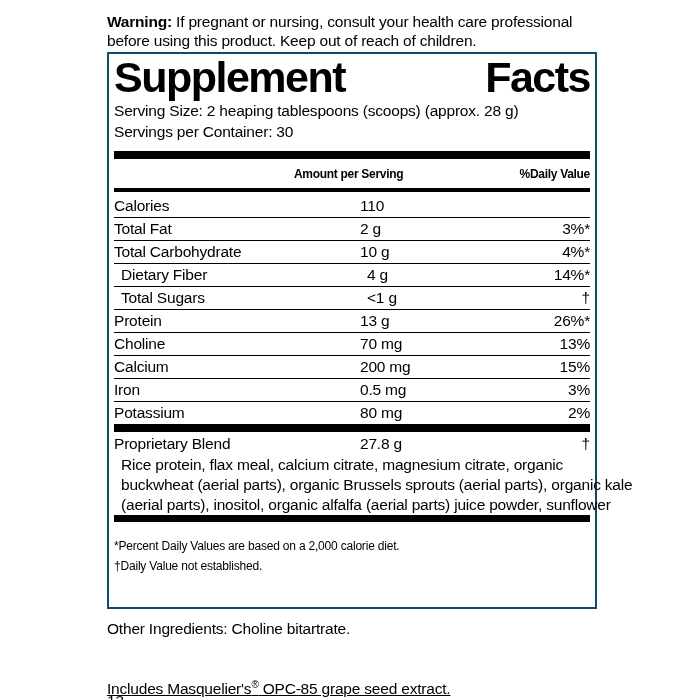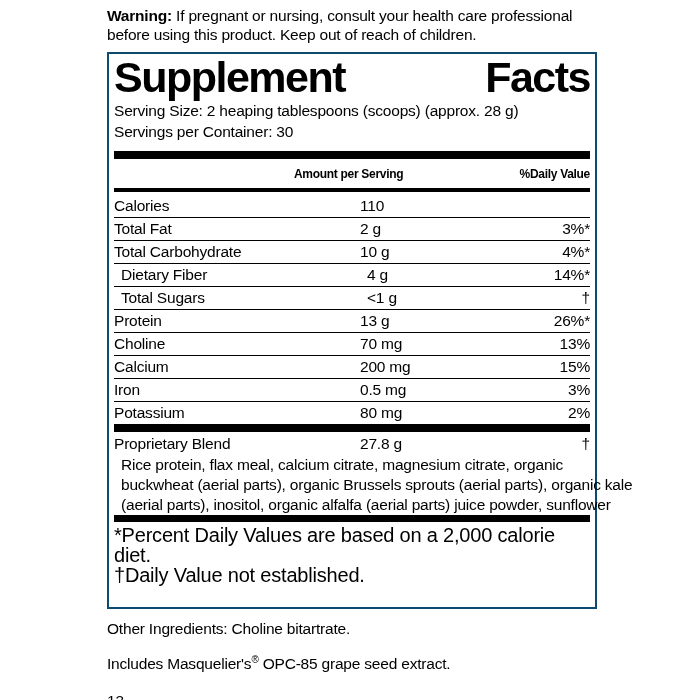--- a/index.html
+++ b/index.html
@@ -7,21 +7,21 @@
     position: relative;
     width: 700px; height: 700px;
     background: #ffffff;
     color: #000;
     font-family: "Liberation Sans", "DejaVu Sans", sans-serif;
     letter-spacing: -0.2px;
     overflow: hidden;
   }
   
   .warning {
-    position: absolute; left: 107px; top: 6px; width: 486px;
+    position: absolute; left: 107px; top: 12px; width: 486px;
     font-size: 15.5px; line-height: 19px;
   }
   .warn-line { white-space: nowrap; }
   .warn-label { font-weight: bold; }
 
   
   .facts-box {
     position: absolute; left: 107px; top: 52px;
     width: 490px; height: 557px;
     border: 2px solid #0c4a6e;
@@ -57,25 +57,25 @@
   .nrow:last-child { border-bottom: none; }
   .c-label { flex: 0 0 246px; white-space: nowrap; }
   .nrow.indent .c-label { padding-left: 7px; }
   .c-amount { flex: 1 1 auto; white-space: nowrap; }
   .c-dv { white-space: nowrap; text-align: right; }
 
   .blend-row { display: flex; line-height: 23px; font-size: 15.5px; }
   .blend-desc { font-size: 15.5px; line-height: 20px; padding-left: 7px; }
   .blend-desc-line { white-space: nowrap; }
 
-  .footnotes { padding-top: 3px; font-size: 20px; line-height: 20px; }
+  .footnotes { padding-top: 14px; font-size: 12px; line-height: 20px; }
 
   .below-text { position: absolute; left: 107px; font-size: 15.5px; white-space: nowrap; }
   .other-ing { top: 620px; }
-  .includes { top: 654px; }
+  .includes { top: 679px; text-decoration: underline; }
   .includes sup { font-size: 10px; }
   .page-num { top: 692px; }
 </style>
 </head>
 <body>
 
 <div class="canvas">
 
   <div class="warning">
     <div class="warn-line"><span class="warn-label">Warning:</span> <span>If pregnant or nursing, consult your health care professional</span></div>

